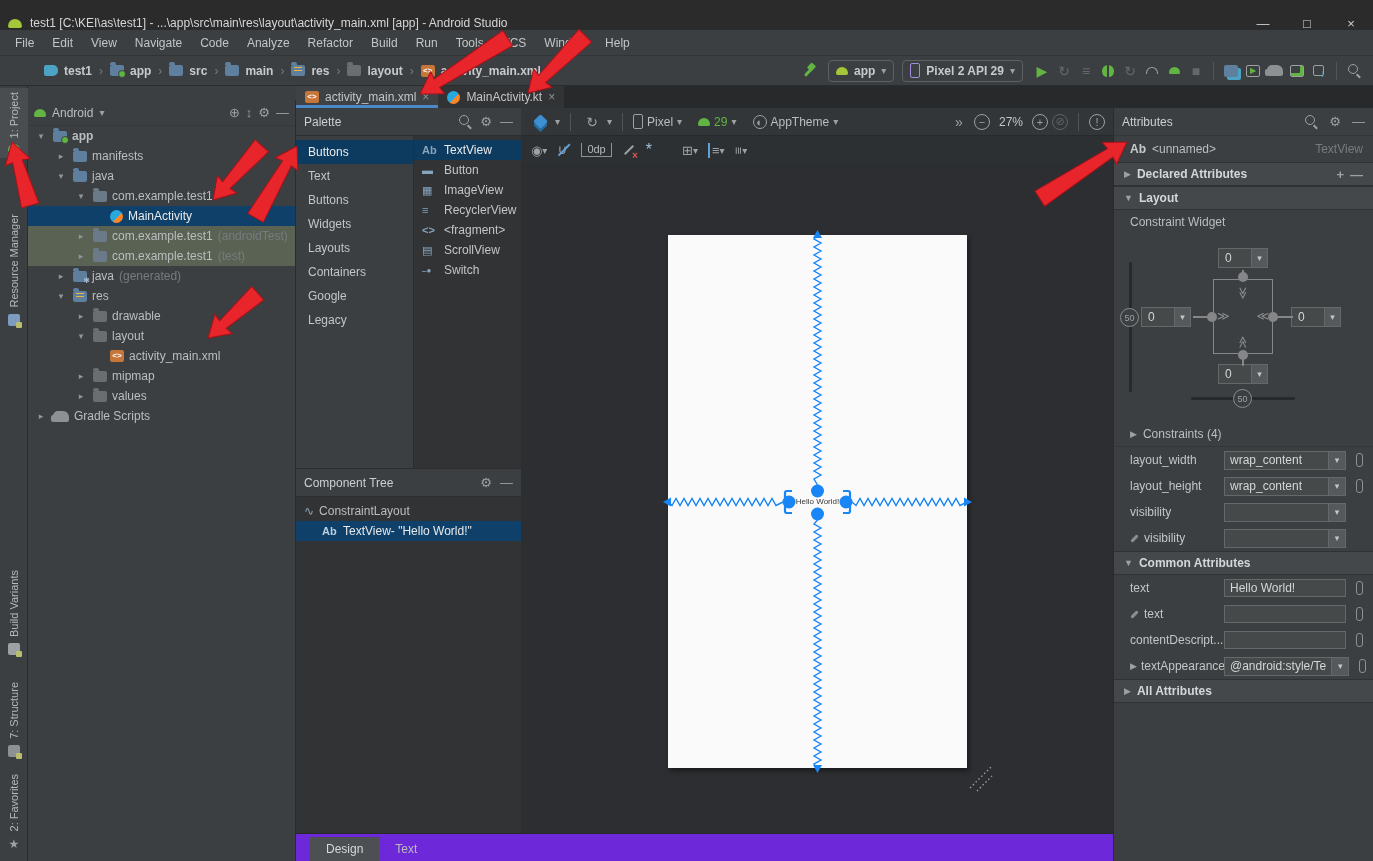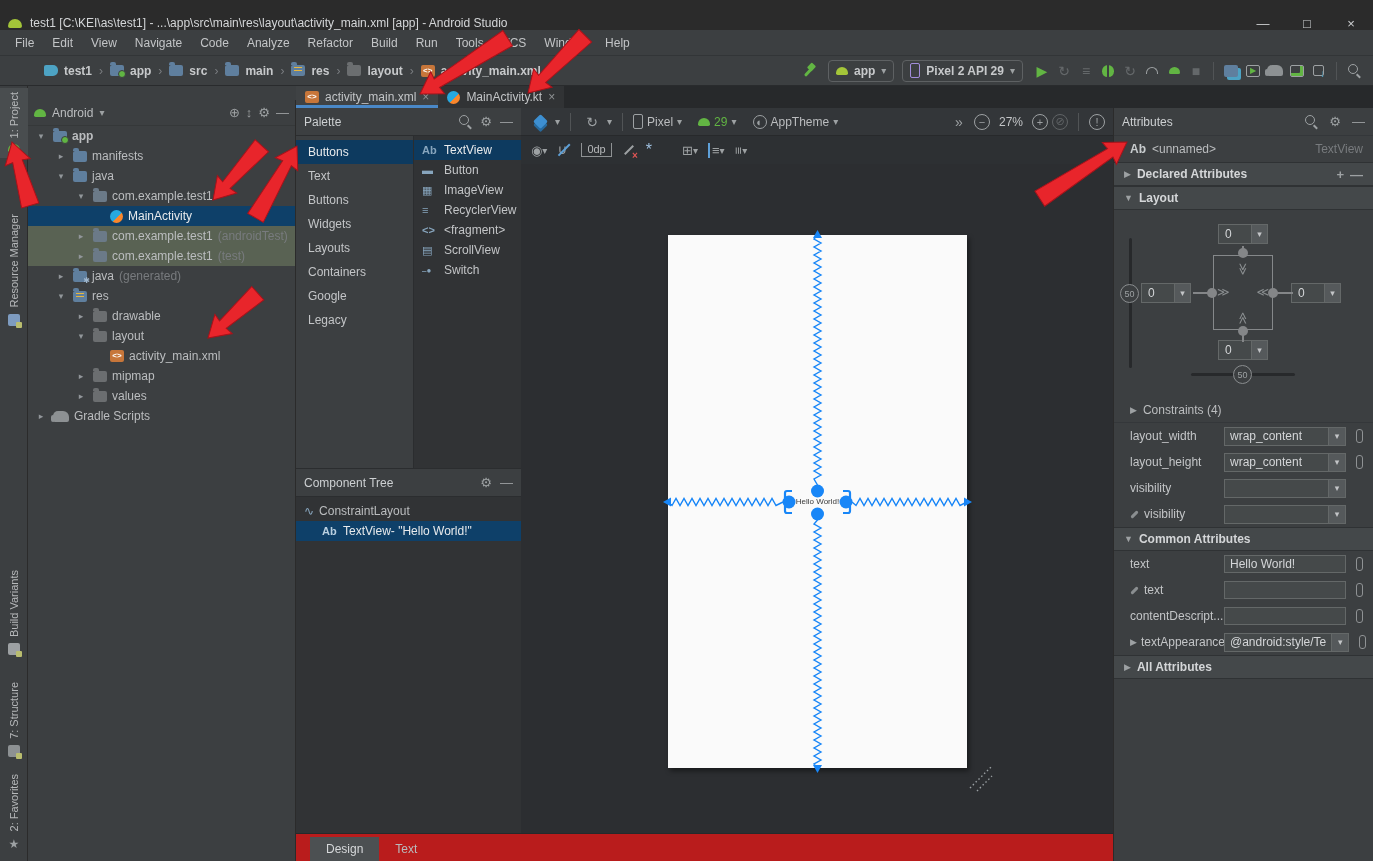--- a/index.html
+++ b/index.html
@@ -90,21 +90,21 @@
   .magnet::after{content:'';position:absolute;left:-1px;top:6px;width:16px;height:1.6px;background:#5ea0d8;transform:rotate(-45deg)}
   .clearc{position:relative;width:14px;height:14px}
   .clearc::before{content:'';position:absolute;left:1px;top:6px;width:12px;height:2px;background:#9da1a3;transform:rotate(-45deg)}
   .clearc::after{content:'×';position:absolute;right:-2px;bottom:-4px;color:#e05555;font-size:10px;font-weight:bold}
   
   #canvas{left:521px;top:164px;width:592px;height:669px;background:#2c2e31}
   #device{position:absolute;left:147px;top:71px;width:299px;height:533px;background:#fafafa;box-shadow:2px 3px 5px rgba(0,0,0,.45)}
   #hello{position:absolute;left:117px;top:256px;width:65px;height:22px;line-height:22px;text-align:center;font-size:8px;color:#3a3a3a}
   #cov{position:absolute;left:0;top:0;pointer-events:none}
   
-  #bbar{left:296px;top:833px;width:817px;height:28px;background:#b91c1c;border-top:1px solid #27292b;display:flex;align-items:flex-end;padding-left:14px}
+  #bbar{left:296px;top:833px;width:817px;height:28px;background:#6d28d9;border-top:1px solid #27292b;display:flex;align-items:flex-end;padding-left:14px}
   .btab{padding:5px 16px;color:#b9bbbd}
   .btab.on{background:#4c5052;color:#d6d8da}
   
   #attrs{left:1113px;top:108px;width:260px;height:753px;background:#3c3f41;border-left:1px solid #2b2b2b}
   .ahead{height:28px;display:flex;align-items:center;padding:0 8px;gap:11px;color:#cdd0d2;border-bottom:1px solid #34373a}
   .arow{height:26px;display:flex;align-items:center;padding:0 10px 0 16px;gap:6px}
   .sechead{height:24px;background:#44484a;border-top:1px solid #2f3234;border-bottom:1px solid #2f3234;display:flex;align-items:center;padding:0 10px;gap:6px;color:#d4d6d8;font-weight:bold}
   .exp{font-size:9px;color:#9da1a3}
   .inp{background:#45494a;border:1px solid #646868;height:18px;color:#d4d6d8;padding:0 5px;display:flex;align-items:center;overflow:hidden;white-space:nowrap}
   .cmb{background:#45494a;border:1px solid #646868;height:19px;color:#d4d6d8;display:flex;align-items:center}
@@ -547,20 +547,23 @@
     <div class="sechead">
       <span class="exp">▶</span>
       <span>Declared Attributes</span>
       <span class="grow"></span>
       <span class="hic">+</span>
       <span class="hic">—</span>
     </div>
     <div class="sechead">
       <span class="exp">▼</span>
       <span>Layout</span>
+    </div>
+    <div class="arow" style="height:24px">
+      <span>Constraint Widget</span>
     </div>
 
     <div id="cw">
       <div class="sliderline" style="left:15px;top:28px;width:3px;height:130px"></div>
       <div class="bias" style="left:6px;top:74px">50</div>
       <div class="cwcombo" style="left:104px;top:14px">
           <span class="v">0</span>
           <span class="dd">▾</span>
         </div>
       <div class="cwcombo" style="left:27px;top:73px">

